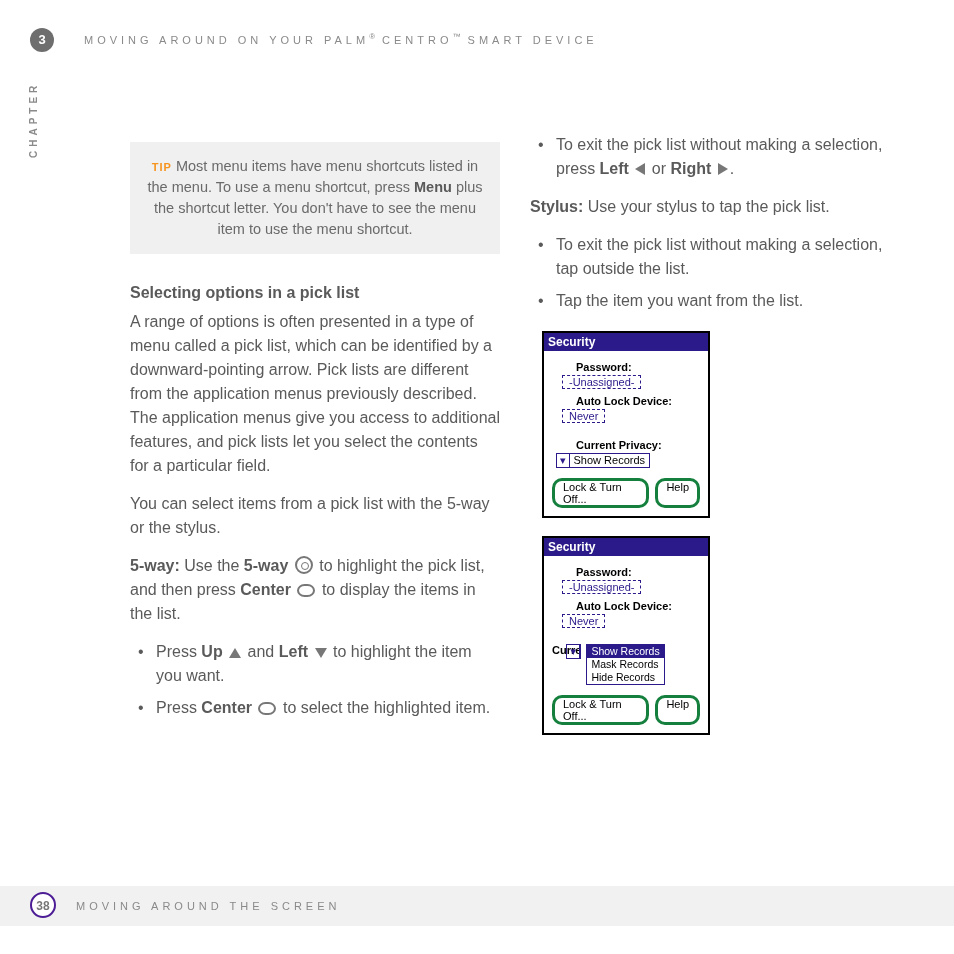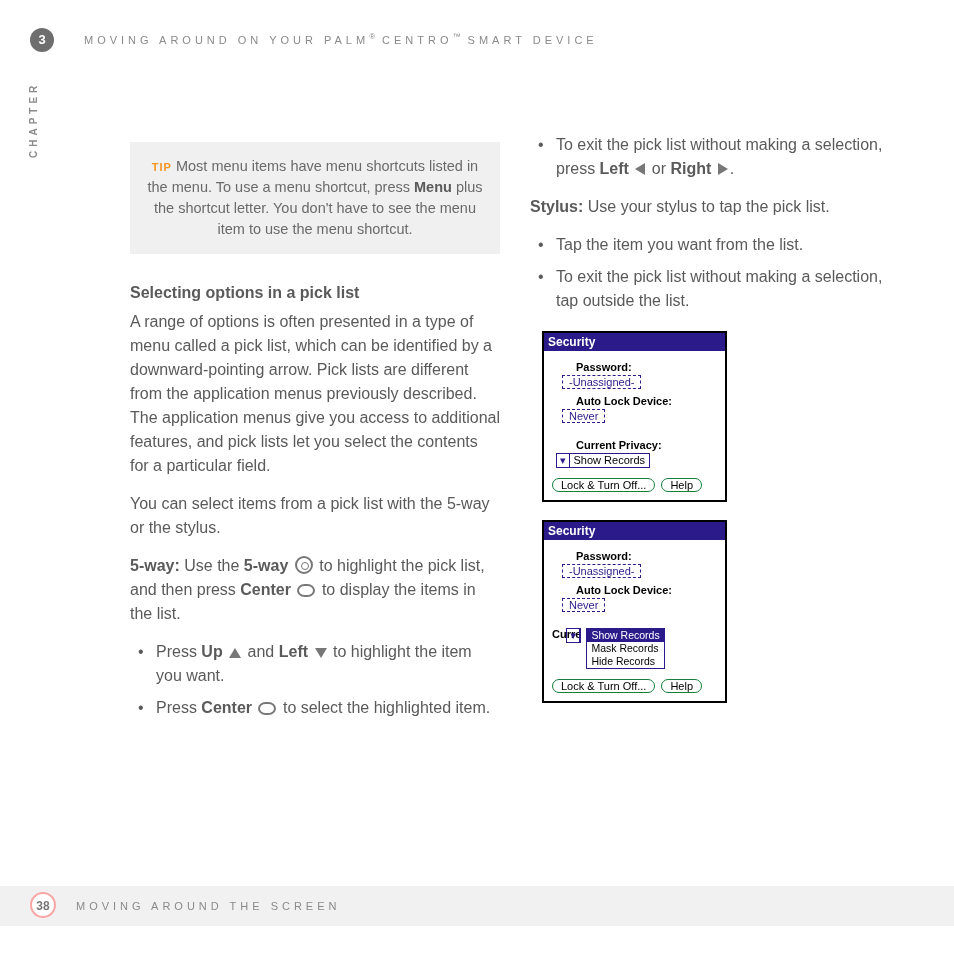--- a/index.html
+++ b/index.html
@@ -52,40 +52,40 @@
                    border:1px solid #777;border-radius:50%;}
   .ico-oval { display:inline-block; width:18px; height:13px; border:2px solid #777;
               border-radius:50%/60%; vertical-align:-2px; margin:0 2px;}
   .tri { display:inline-block; width:0; height:0; vertical-align:-1px; margin:0 2px;}
   .tri-u { border-left:6px solid transparent; border-right:6px solid transparent; border-bottom:10px solid #777;}
   .tri-d { border-left:6px solid transparent; border-right:6px solid transparent; border-top:10px solid #777;}
   .tri-l { border-top:6px solid transparent; border-bottom:6px solid transparent; border-right:10px solid #777;}
   .tri-r { border-top:6px solid transparent; border-bottom:6px solid transparent; border-left:10px solid #777;}
 
   
-  .shot { width: 185px; border: 2px solid #000; margin: 18px 0 0 12px; background:#fff;
+  .shot { width: 168px; border: 2px solid #000; margin: 18px 0 0 12px; background:#fff;
           font-family: Arial, sans-serif; font-size: 11px; color:#000; }
   .shot .title { background:#2a1a8a; color:#fff; font-weight:700; padding:2px 4px; font-size:12px;}
   .shot .body { padding:6px 8px 8px; }
   .shot .lbl { font-weight:700; margin-top:4px;margin-left:24px; }
   .shot .dash { display:inline-block; border:1px dashed #2a1a8a; padding:0 6px; margin:2px 0 2px 10px;
                color:#2a1a8a; font-size:11px;}
   .shot .picker { display:inline-block; border:1px solid #2a1a8a; margin:2px 0 2px 4px;
                   color:#000; font-size:11px; white-space:nowrap;}
   .shot .picker .arrow{display:inline-block;border-right:1px solid #2a1a8a;padding:0 3px;color:#2a1a8a;}
   .shot .picker .txt{display:inline-block;padding:0 4px;}
   .shot .btnrow { margin-top:8px; display:flex; gap:6px;}
-  .shot .pill { border:1px solid #15803d; border-radius:10px; padding:0 8px; font-size:11px;}
+  .shot .pill { border:3px solid #15803d; border-radius:10px; padding:0 8px; font-size:11px;}
   .shot .pop { border:1px solid #2a1a8a; margin-left:2px; display:inline-block; vertical-align:top;}
   .shot .pop .row{padding:0 4px;font-size:10.5px;line-height:13px;}
   .shot .pop .row.sel{background:#2a1a8a;color:#fff;}
 
   
   .footer-bar { position:absolute; left:0; right:0; bottom:28px; height:40px; background:#f1f1f1;}
-  .ft-badge { position:absolute; left:30px; bottom:36px; width:26px; height:26px; border:2px solid #fca5a5;
+  .ft-badge { position:absolute; left:30px; bottom:36px; width:26px; height:26px; border:2px solid #4c1d95;
               border-radius:50%; text-align:center; line-height:24px; font-size:12px; color:#777;
               background:#fff; font-weight:600;}
   .ft-text { position:absolute; left:76px; bottom:42px; letter-spacing:4px; font-size:11px; color:#8a8a8a;}
 </style>
 </head>
 <body>
 <div class="page">
 
 <div class="hdr-badge">3</div>
 <div class="hdr-text">
@@ -129,22 +129,22 @@
       <span class="tri tri-l"></span><span> or </span><b>Right</b>
       <span class="tri tri-r"></span><span>.</span>
     </li>
   </ul>
 
   <p class="body">
     <b>Stylus:</b><span> Use your stylus to tap the pick list.</span>
   </p>
 
   <ul class="bul">
+    <li>To exit the pick list without making a selection, tap outside the list.</li>
     <li>Tap the item you want from the list.</li>
-    <li>To exit the pick list without making a selection, tap outside the list.</li>
   </ul>
 
   <div class="shot">
     <div class="title">Security</div>
     <div class="body">
       <div class="lbl">Password:</div>
       <span class="dash">-Unassigned-</span>
       <div class="lbl">Auto Lock Device:</div>
       <span class="dash">Never</span>
       <div class="lbl" style="margin-top:14px">Current Privacy:</div>

